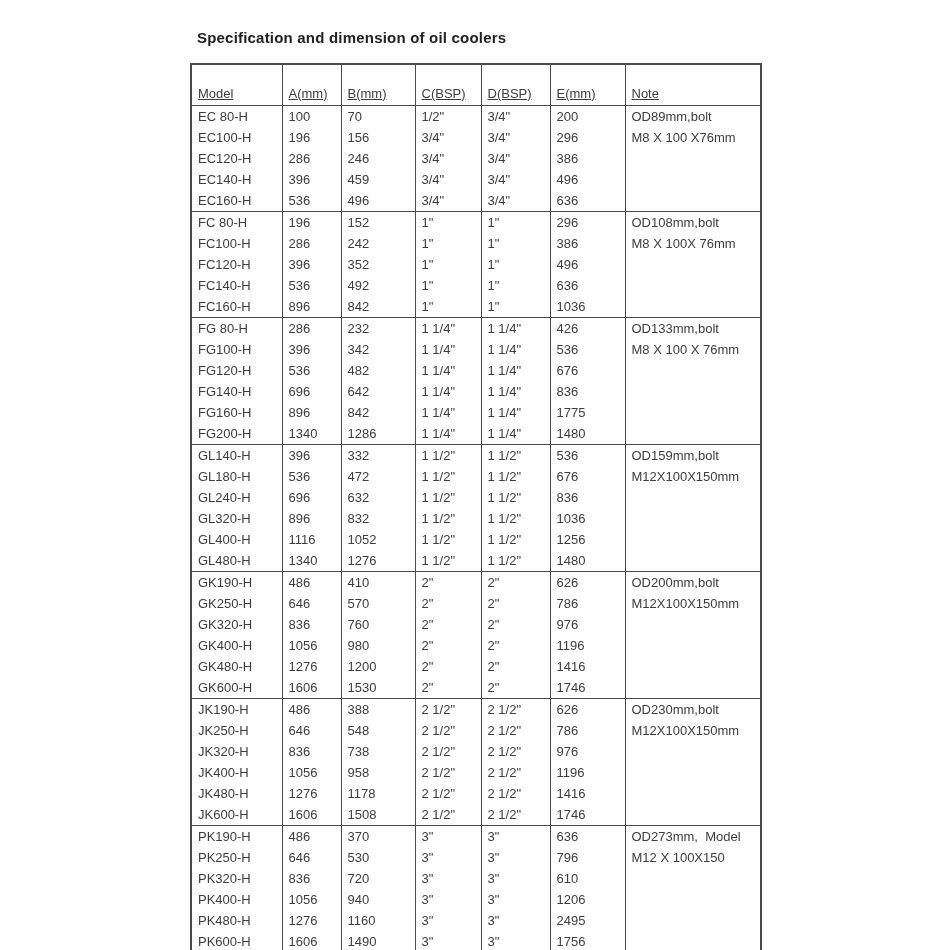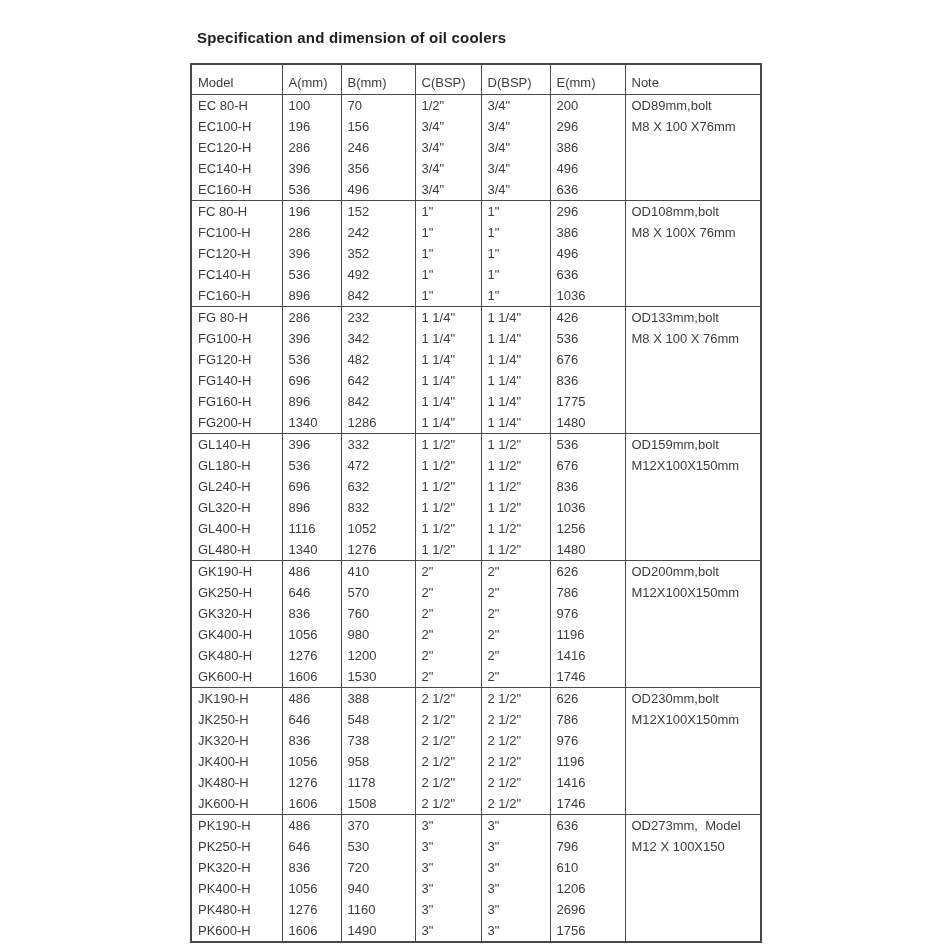--- a/index.html
+++ b/index.html
@@ -49,23 +49,24 @@
     border-left: 1px solid #4a4a4a;
     padding: 2px 6px;
     text-align: left;
     vertical-align: top;
     font-weight: normal;
     line-height: 17px;
     white-space: nowrap;
     overflow: hidden;
   }
   table.spec-table th {
-    padding-top: 9px;
+    padding-top: 20px;
     padding-bottom: 3px;
     color: #3d3d3d;
+    text-decoration: underline;
   }
   table.spec-table td {
     height: 17px;
   }
   td.note-cell {
     vertical-align: top;
   }
   td.note-cell div {
     line-height: 17px;
     margin-bottom: 4px;
@@ -123,21 +124,21 @@
           <td>EC120-H</td>
           <td>286</td>
           <td>246</td>
           <td>3/4"</td>
           <td>3/4"</td>
           <td>386</td>
         </tr>
         <tr>
           <td>EC140-H</td>
           <td>396</td>
-          <td>356</td>
+          <td>459</td>
           <td>3/4"</td>
           <td>3/4"</td>
           <td>496</td>
         </tr>
         <tr>
           <td>EC160-H</td>
           <td>536</td>
           <td>496</td>
           <td>3/4"</td>
           <td>3/4"</td>
@@ -442,21 +443,21 @@
           <td>3"</td>
           <td>3"</td>
           <td>1206</td>
         </tr>
         <tr>
           <td>PK480-H</td>
           <td>1276</td>
           <td>1160</td>
           <td>3"</td>
           <td>3"</td>
-          <td>2696</td>
+          <td>2495</td>
         </tr>
         <tr>
           <td>PK600-H</td>
           <td>1606</td>
           <td>1490</td>
           <td>3"</td>
           <td>3"</td>
           <td>1756</td>
         </tr>
       </tbody>

